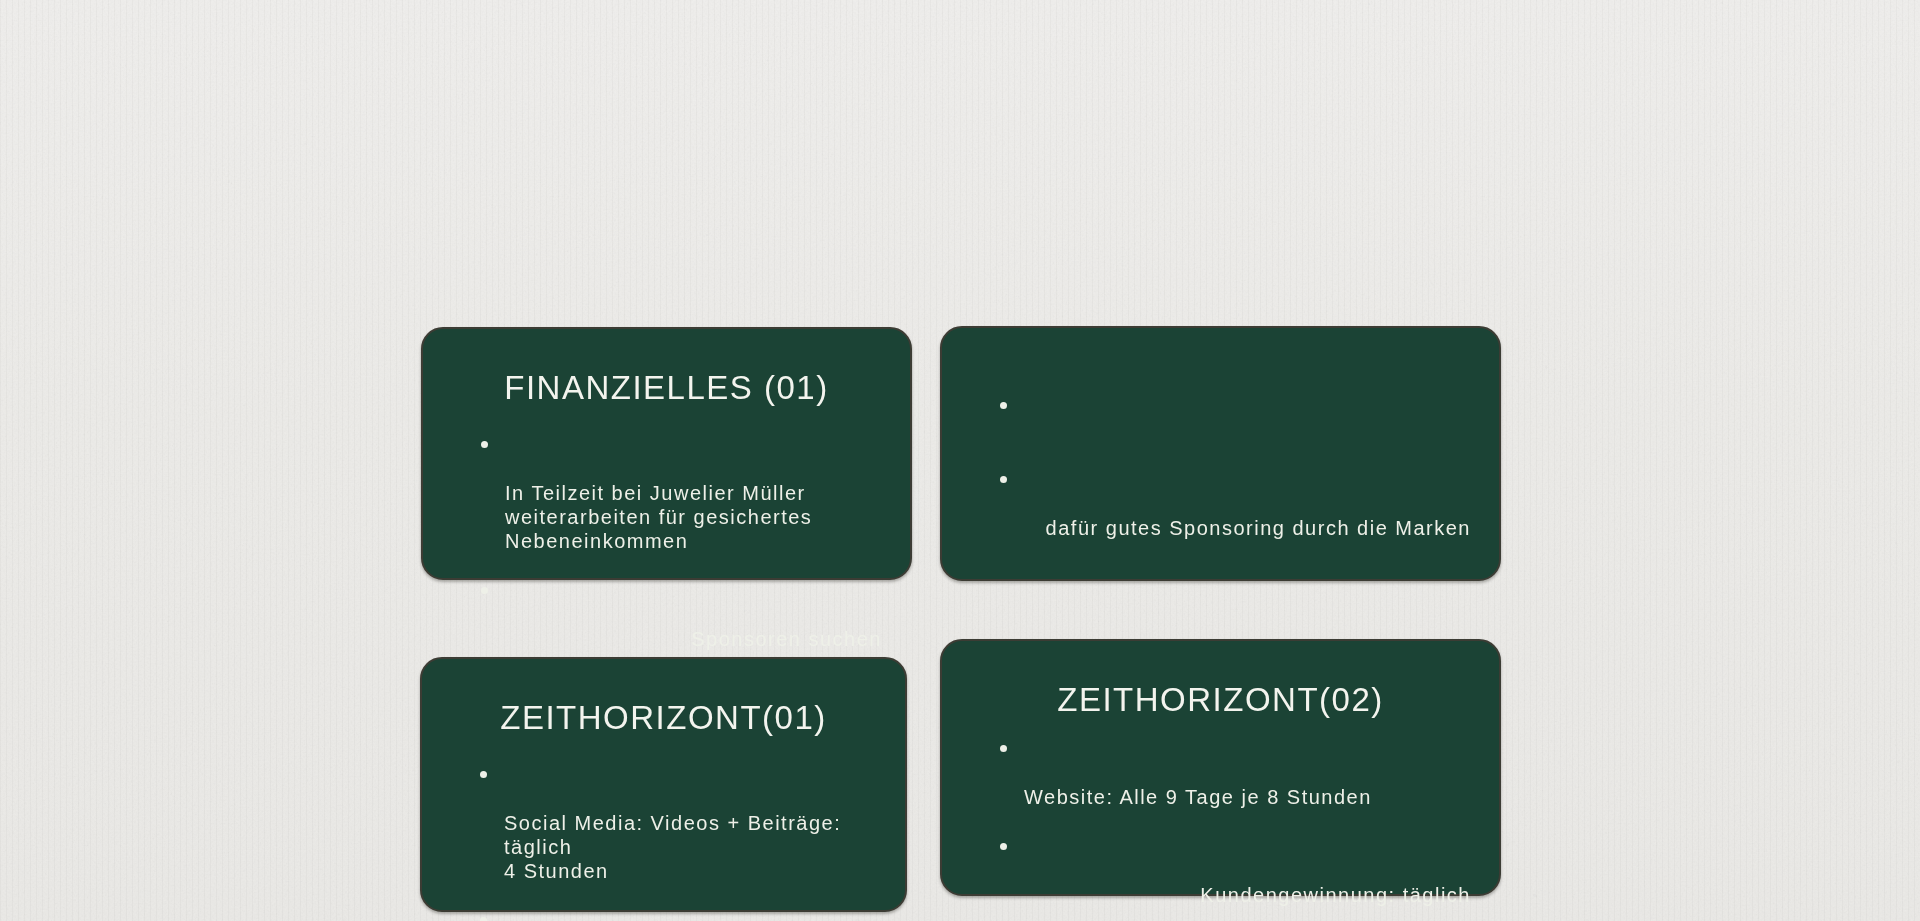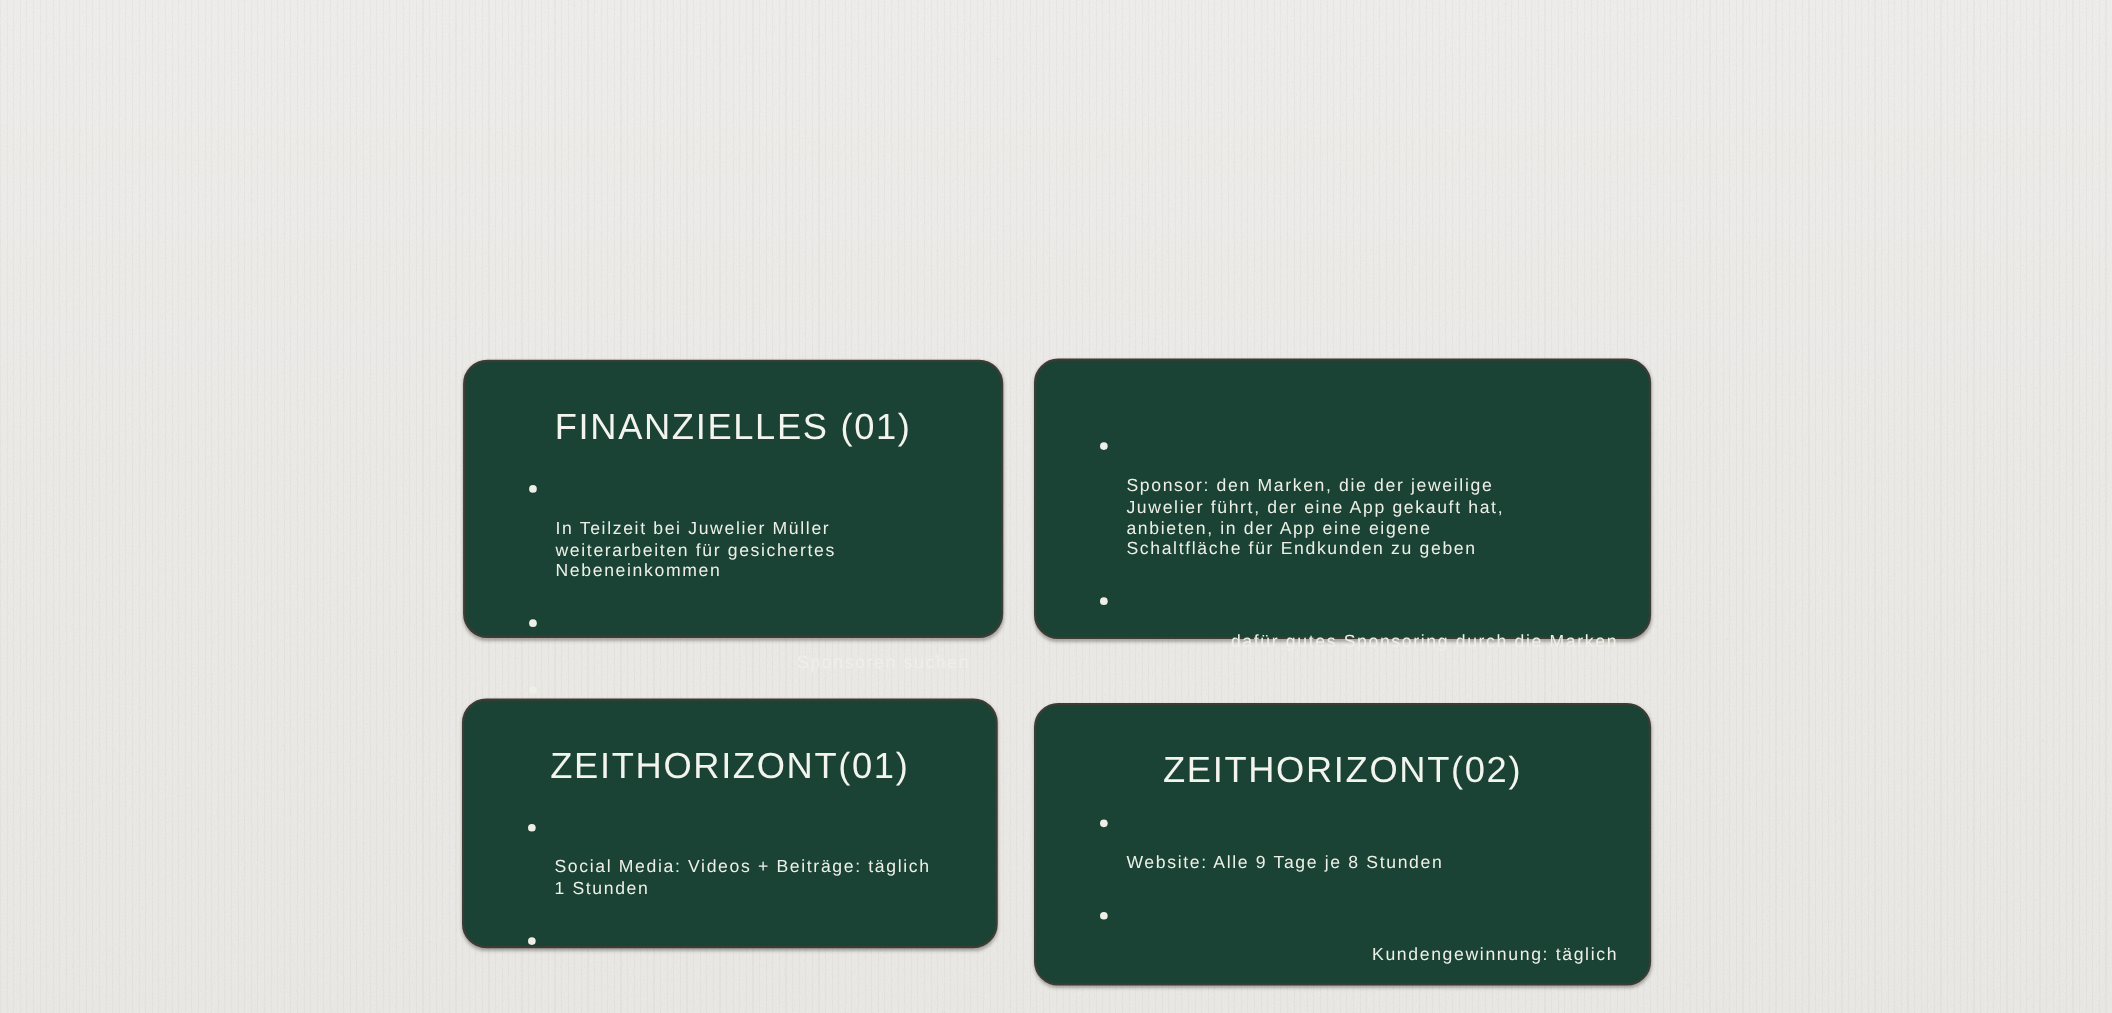--- a/index.html
+++ b/index.html
@@ -53,40 +53,40 @@
     white-space: nowrap;
   }
   .bullet-list {
     list-style: none;
     margin: 26px 0 0 0;
     padding: 0 0 0 28px;
   }
   .bullet-item {
     position: relative;
     padding-left: 26px;
-    font-size: 16px;
+    font-size: 20px;
     line-height: 1.2;
     letter-spacing: 1.5px;
     white-space: pre-line;
   }
   .bullet-item + .bullet-item { margin-top: 3px; text-align: right; }
   .bullet-item.spaced { margin-top: 26px; }
   .bullet-dot {
     position: absolute;
     left: 2px;
     top: 8px;
     width: 7px;
     height: 7px;
     border-radius: 50%;
     background: #eef0e8;
   }
   
   .card-1 { left: 421px; top: 327px; width: 491px; height: 253px; }
   .card-2 { left: 940px; top: 326px; width: 561px; height: 255px; }
-  .card-3 { left: 420px; top: 635px; width: 487px; height: 227px; }
+  .card-3 { left: 420px; top: 657px; width: 487px; height: 255px; }
   .card-4 { left: 940px; top: 639px; width: 561px; height: 257px; }
   .card-4 .bullet-list { margin-top: 18px; }
 </style>
 </head>
 <body>
 
 <div class="slide">
 
   <svg class="texture-overlay" xmlns="http://www.w3.org/2000/svg" width="1920" height="921">
     <filter id="grain">
@@ -126,39 +126,35 @@
         <span class="bullet-dot"></span>
         <span>evtl. Teilhaber integrieren</span>
       </li>
     </ul>
   </section>
 
   <section class="card card-2">
     <ul class="bullet-list">
       <li class="bullet-item">
         <span class="bullet-dot"></span>
-        <span>Sponsor: den Marken, die der jeweilige
-Juwelier führt, der eine App gekauft hat,
-anbieten, in der App eine eigene
-Schaltfläche für Endkunden zu geben</span>
       </li>
       <li class="bullet-item spaced">
         <span class="bullet-dot"></span>
         <span>dafür gutes Sponsoring durch die Marken</span>
       </li>
     </ul>
   </section>
 
   <section class="card card-3">
     <h2 class="card-title">ZEITHORIZONT(01)</h2>
     <ul class="bullet-list">
       <li class="bullet-item">
         <span class="bullet-dot"></span>
         <span>Social Media: Videos + Beiträge: täglich
-1 Stunden</span>
+4 Stunden</span>
       </li>
       <li class="bullet-item spaced">
         <span class="bullet-dot"></span>
         
       </li>
     </ul>
   </section>
 
   <section class="card card-4">
     <h2 class="card-title">ZEITHORIZONT(02)</h2>

